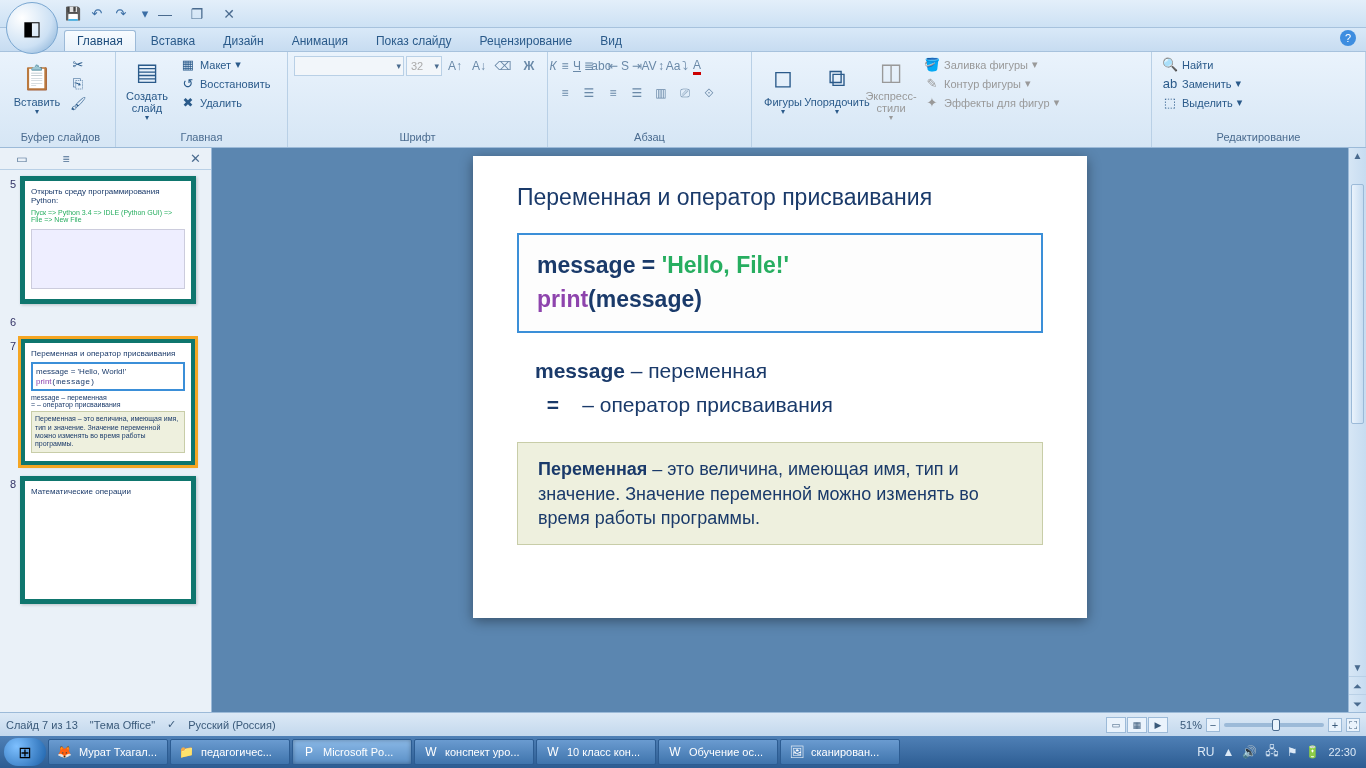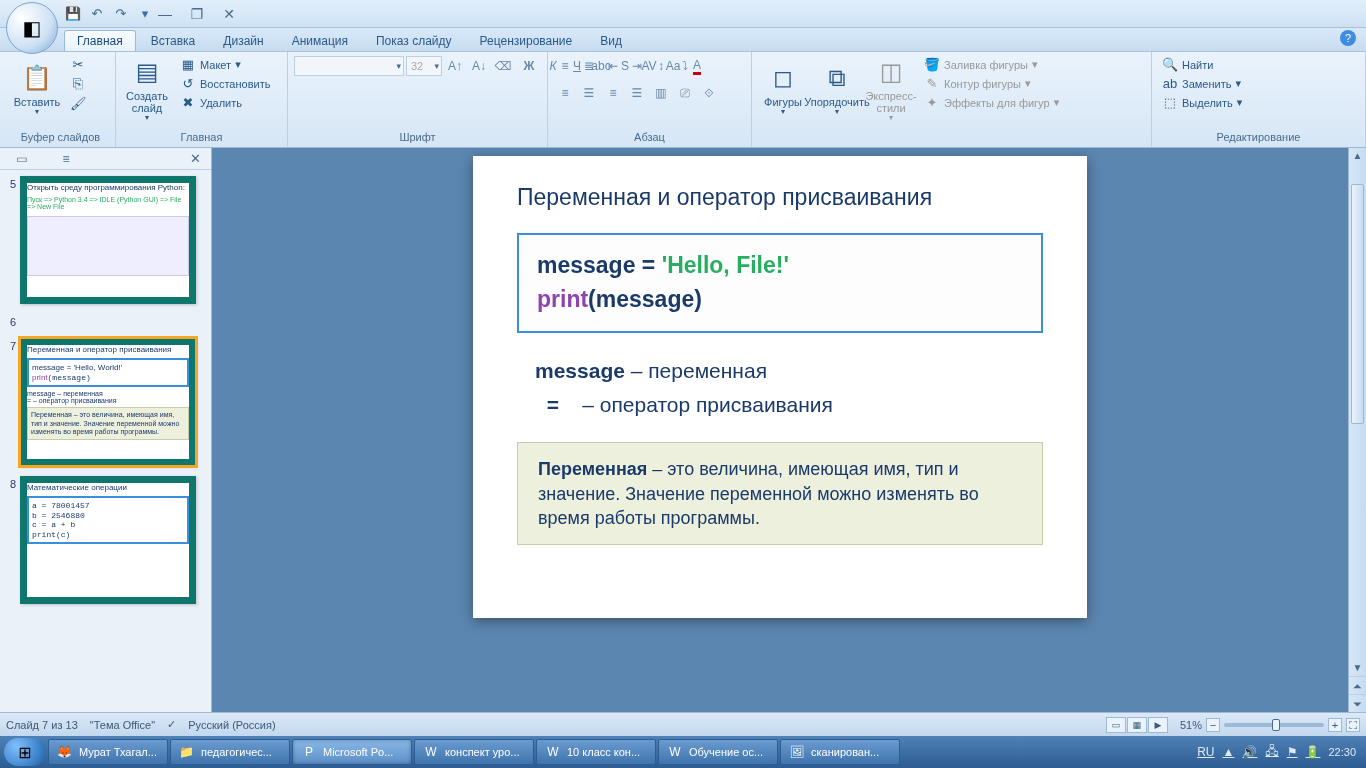--- a/index.html
+++ b/index.html
@@ -39,21 +39,21 @@
 
 
 .workarea { flex:1; display:flex; background:#5b86b0; min-height:0;}
 .thumbs-pane { width:212px; background:#eaf1f8; border-right:1px solid #9cbad8; display:flex; flex-direction:column;}
 .thumbs-hdr { height:22px; display:flex; align-items:center; gap:20px; padding:0 10px; border-bottom:1px solid #b9d0e6;}
 .thumbs-hdr .t { width:24px; height:16px; cursor:pointer; display:flex; align-items:center; justify-content:center; color:#4a6b8f; font-size:12px;}
 .thumbs-hdr .close { margin-left:auto; color:#4a6b8f; cursor:pointer; font-size:13px;}
 .thumbs-list { flex:1; overflow:hidden; padding:6px 4px 6px 2px;}
 .thumb-row { display:flex; gap:4px; margin-bottom:10px;}
 .thumb-num { width:14px; text-align:right; font-size:11px; color:#336; padding-top:2px;}
-.thumb { width:176px; height:128px; background:#fff; border:7px solid #0f766e; box-shadow:1px 1px 3px rgba(0,0,0,.2); font-size:7px; color:#1a3a6a; overflow:hidden; cursor:pointer;}
+.thumb { width:176px; height:128px; background:#fff; border:5px solid #0f766e; box-shadow:1px 1px 3px rgba(0,0,0,.2); padding:6px; font-size:7px; color:#1a3a6a; overflow:hidden; cursor:pointer;}
 .thumb.selected { outline:3px solid #f5a623; outline-offset:-1px;}
 .thumb .tt { font-size:8px; color:#1a3a6a; margin-bottom:4px;}
 .thumb .codebox { border:2px solid #3b8fd8; padding:3px; font-family:"Courier New",monospace; font-size:8px; margin-bottom:3px; line-height:1.2;}
 .thumb .redbox { border:2px solid #c0392b; padding:3px; font-size:7px; margin-bottom:3px;}
 .thumb .defbox { background:#eef0de; border:1px solid #c8cda8; padding:3px; font-size:7px; line-height:1.2;}
 
 .editor { flex:1; display:flex; flex-direction:column; min-width:0;}
 .slide-area { flex:1; display:flex; align-items:flex-start; justify-content:center; overflow:hidden; position:relative; padding-top:8px;}
 .slide { width:614px; height:462px; background:#fff; box-shadow:0 3px 12px rgba(0,0,0,.4); padding:28px 44px; color:#1a3a6a;}
 .slide h1 { font-size:23px; font-weight:normal; color:#1a3a6a; margin-bottom:22px; font-family:Arial,sans-serif;}
@@ -83,21 +83,21 @@
 .zoom .slider .knob { position:absolute; left:48px; top:-4px; width:8px; height:12px; background:#eaf3fc; border:1px solid #4a6b8f; border-radius:2px; cursor:pointer;}
 .zoom .zb { width:14px; height:14px; border:1px solid #9cbad8; text-align:center; line-height:12px; cursor:pointer; background:#eaf3fc;}
 
 
 .taskbar { height:32px; background:linear-gradient(#4f80b6,#2c5c92); display:flex; align-items:center; padding:0 4px; gap:2px;}
 .start { width:42px; height:28px; border-radius:14px; background:radial-gradient(circle at 30% 30%,#7ec0ff,#1a5fa8); display:flex; align-items:center; justify-content:center; cursor:pointer; font-size:16px;}
 .taskbtn { height:26px; padding:0 8px; background:linear-gradient(#6a9bd0,#3f74ac); border:1px solid #2c5c92; border-radius:2px; display:flex; align-items:center; gap:6px; color:#fff; font-size:11px; cursor:pointer; min-width:120px; max-width:140px; overflow:hidden; white-space:nowrap;}
 .taskbtn.active { background:linear-gradient(#8ab8e6,#5a8fc6); box-shadow:inset 0 0 4px rgba(0,0,0,.3);}
 .taskbtn .ti { width:16px; height:16px; display:flex; align-items:center; justify-content:center; font-size:12px;}
 .tray { margin-left:auto; display:flex; align-items:center; gap:8px; color:#dce9f6; font-size:11px; padding-right:6px;}
-.tray .ti { cursor:pointer; font-size:12px;text-decoration:underline;}
+.tray .ti { cursor:pointer; font-size:12px;}
 </style>
 </head>
 <body>
 
 <div class="window">
   <div class="office-btn">◧</div>
 
   <div class="titlebar">
     <div class="qat">
       <span class="qbtn">💾</span>
@@ -291,24 +291,20 @@
             <div class="tt">Переменная и оператор присваивания</div>
             <div class="codebox"><span>message = 'Hello, World!'</span><br><span style="color:#8e44ad">print</span>(message)</div>
             <div style="font-size:7px;margin:3px 0"><span>message – переменная</span><br><span>= – оператор присваивания</span></div>
             <div class="defbox">Переменная – это величина, имеющая имя, тип и значение. Значение переменной можно изменять во время работы программы.</div>
           </div>
         </div>
         <div class="thumb-row">
           <div class="thumb-num">8</div>
           <div class="thumb">
             <div class="tt">Математические операции</div>
-            <div class="codebox" style="white-space:pre-line">a = 78001457
-b = 2546880
-c = a + b
-print(c)</div>
           </div>
         </div>
       </div>
     </div>
 
     <div class="editor">
       <div class="slide-area">
         <div class="slide">
           <h1>Переменная и оператор присваивания</h1>
           <div class="codeblock">

